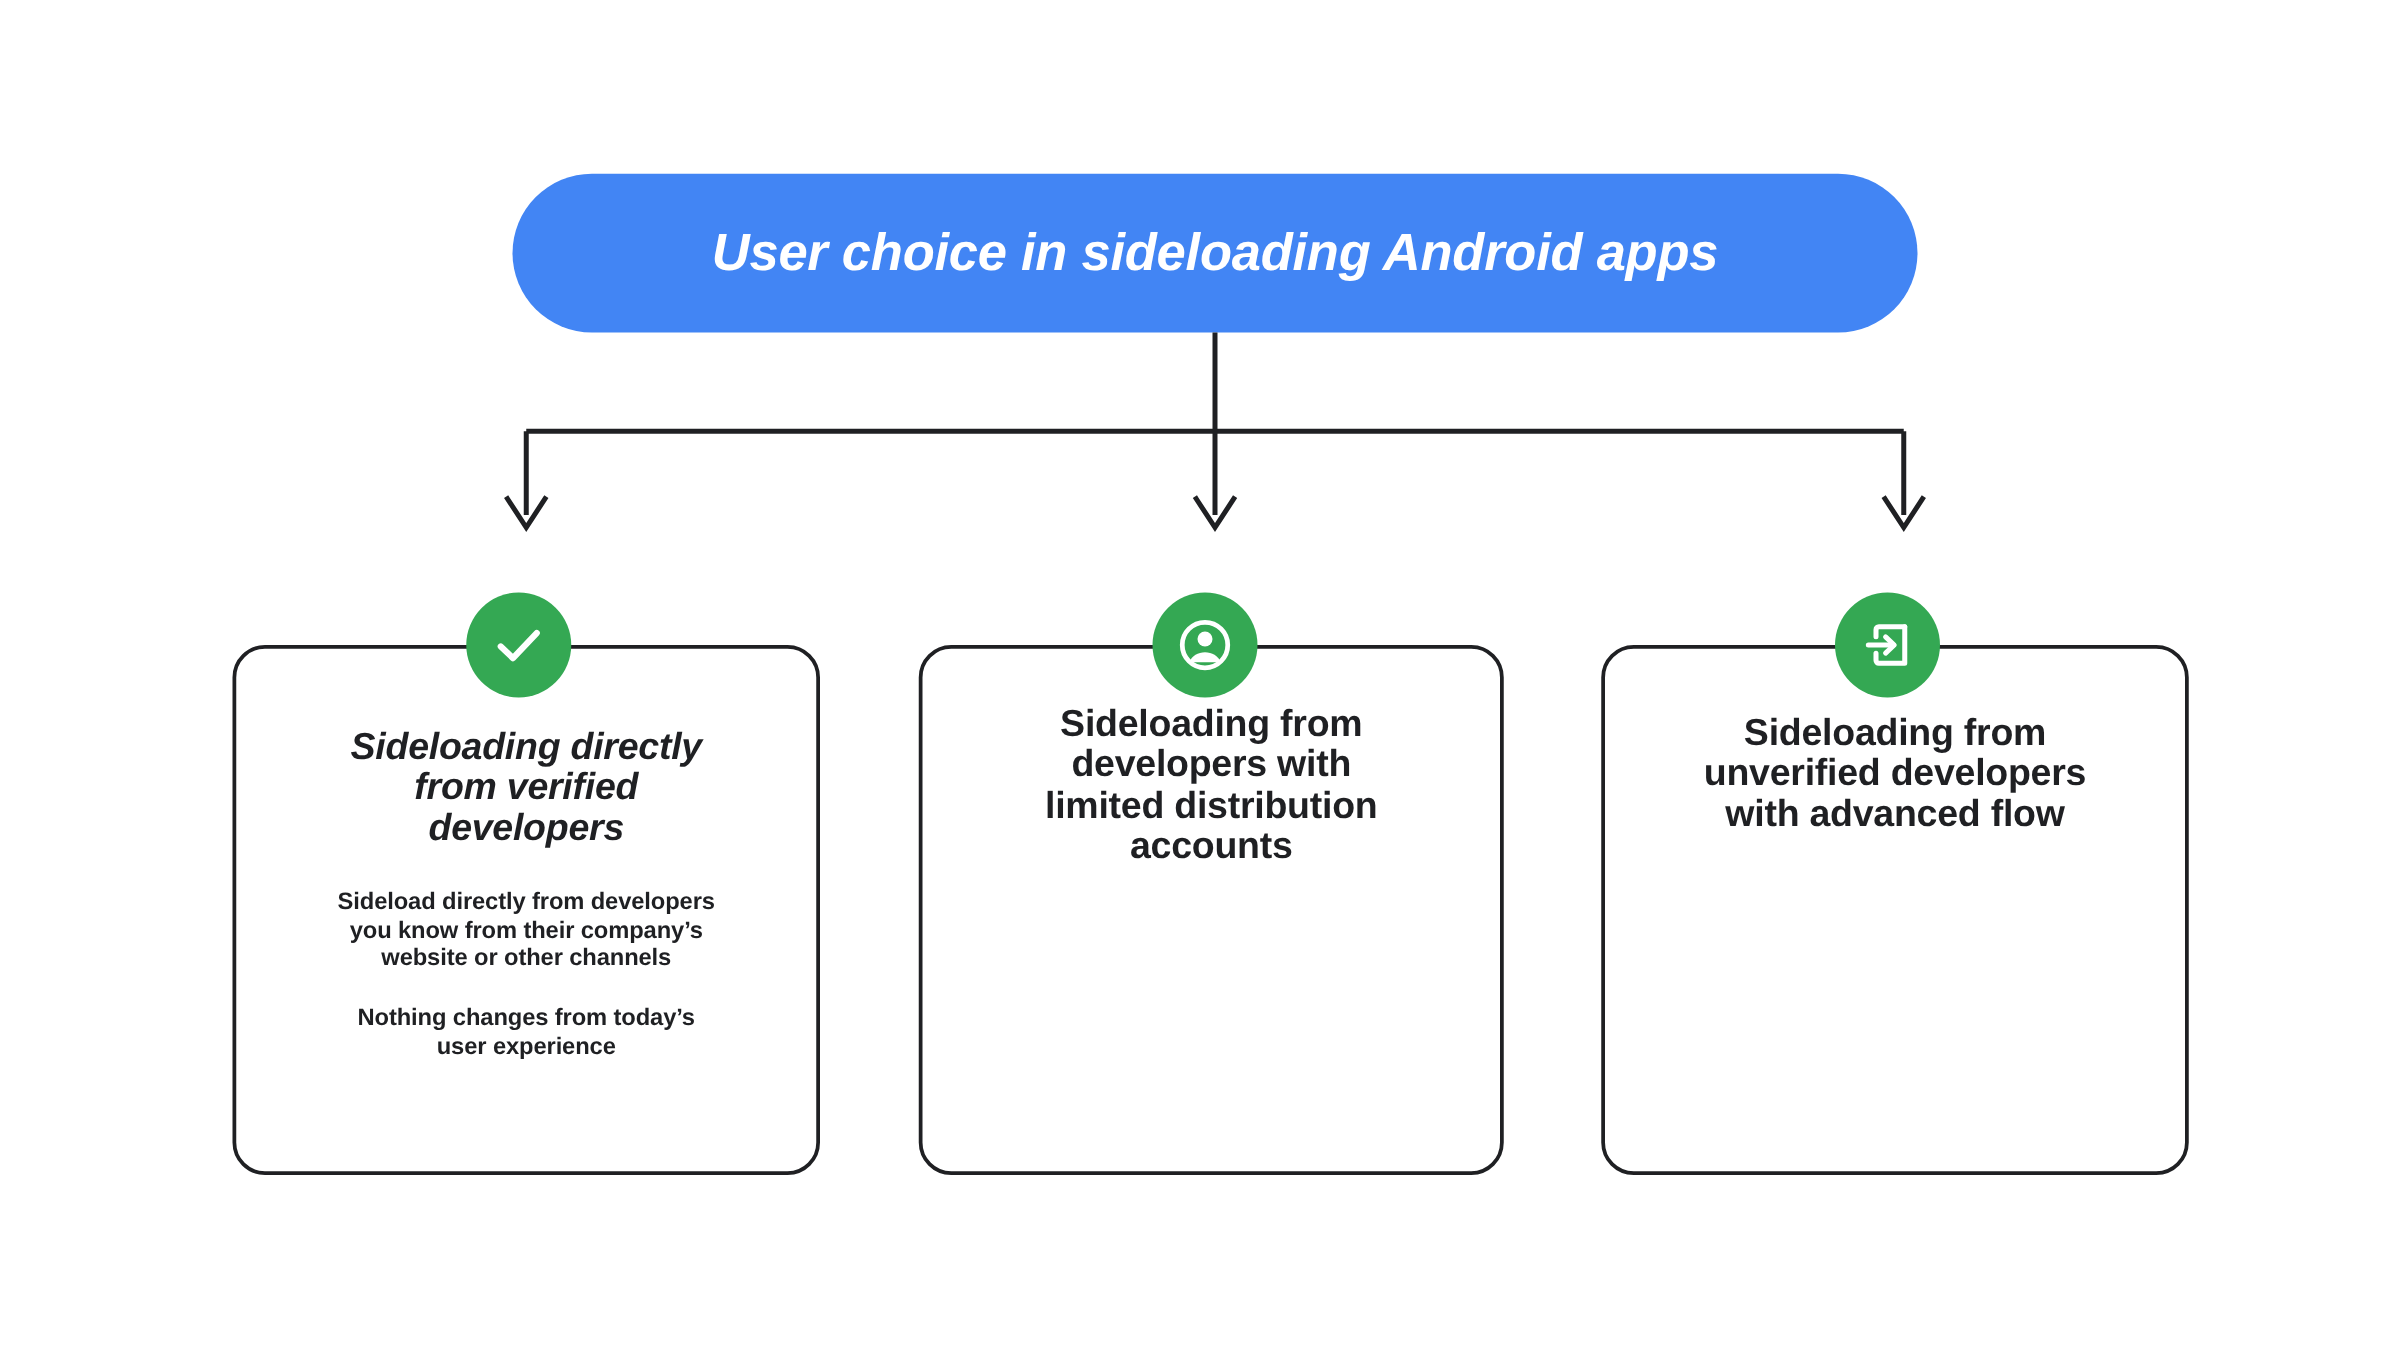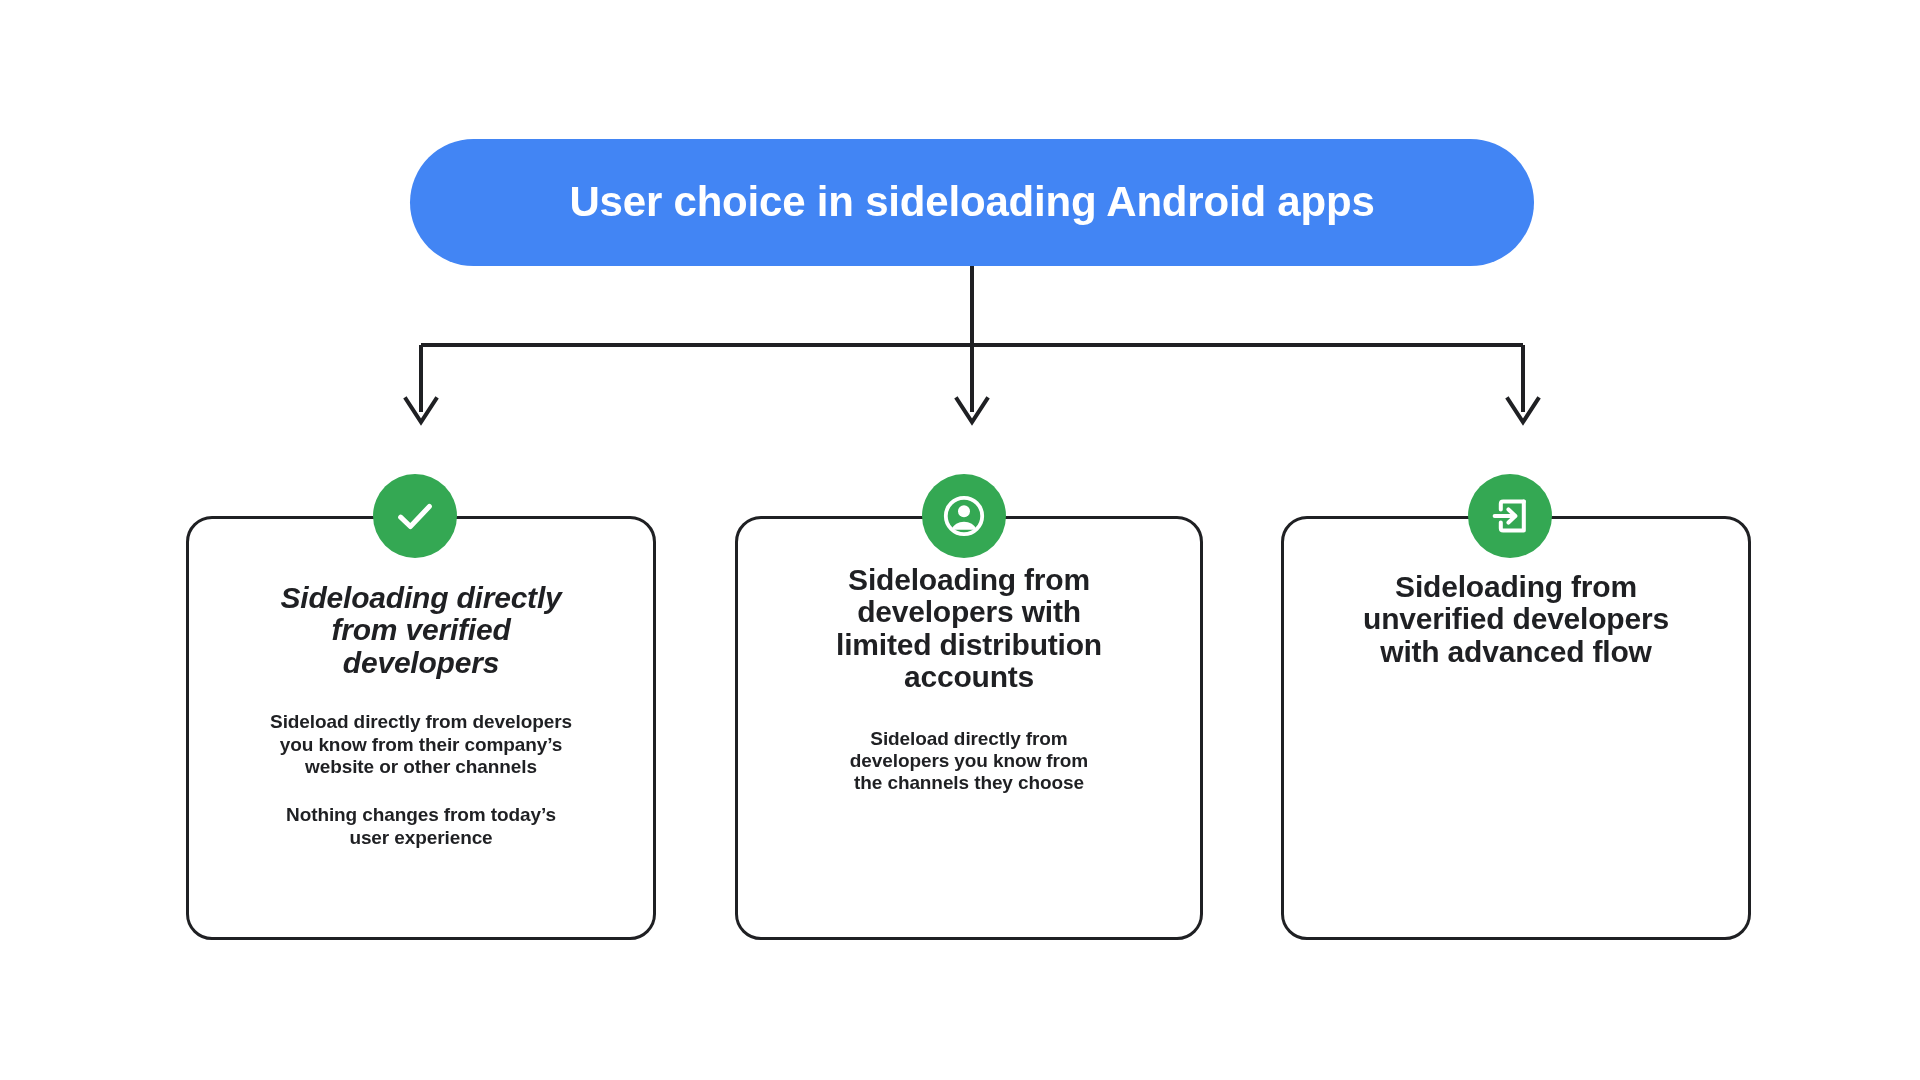--- a/index.html
+++ b/index.html
@@ -29,20 +29,21 @@
     left: 410px;
     top: 139px;
     width: 1124px;
     height: 127px;
     background: #4285F4;
     border-radius: 64px;
     display: flex;
     align-items: center;
     justify-content: center;
     box-sizing: border-box;
+    font-style: italic;
   }
   .root-title {
     color: #ffffff;
     font-size: 42px;
     font-weight: 700;
     letter-spacing: -0.2px;
     text-align: center;
     line-height: 1.1;
     white-space: nowrap;
   }
@@ -160,23 +161,20 @@
     <svg width="46" height="46" viewBox="0 0 24 24" fill="none" stroke="#ffffff" stroke-width="2.6" stroke-linecap="round" stroke-linejoin="round">
       <polyline points="4.5,12.6 9.6,17.5 19.5,7"></polyline>
     </svg>
   </div>
 
   <div class="card card-2">
     <div class="card-title">Sideloading from
 developers with
 limited distribution
 accounts</div>
-    <div class="card-body body-1">Sideload directly from
-developers you know from
-the channels they choose</div>
   </div>
 
   <div class="icon-badge badge-2">
     <svg width="48" height="48" viewBox="0 0 24 24">
       <g fill="none" stroke="#ffffff" stroke-width="1.9">
         <circle cx="12" cy="12" r="9.1"></circle>
         <circle cx="12" cy="9.6" r="3.0" fill="#ffffff" stroke="none"></circle>
         <path d="M5.6 18.9c1.2-2.6 3.6-4.0 6.4-4.0s5.2 1.4 6.4 4.0" fill="#ffffff" stroke="none"></path>
       </g>
     </svg>

